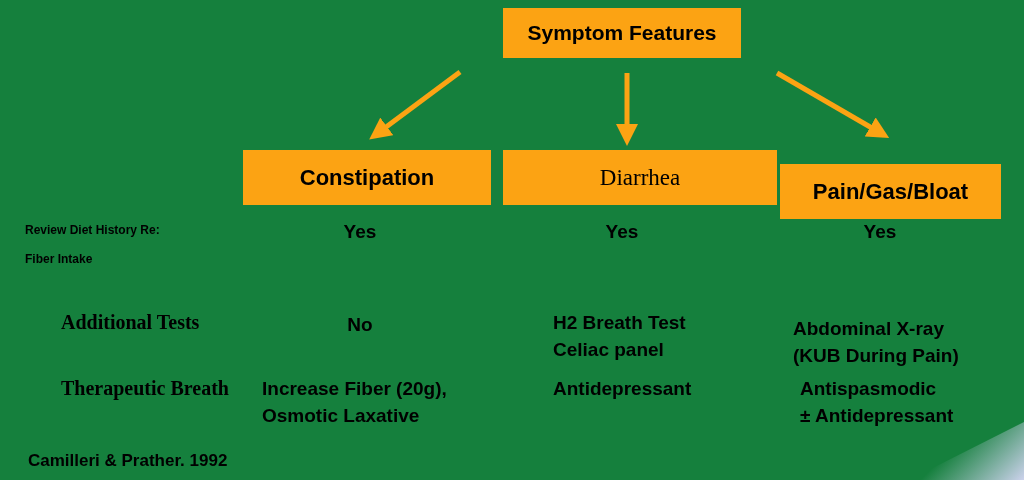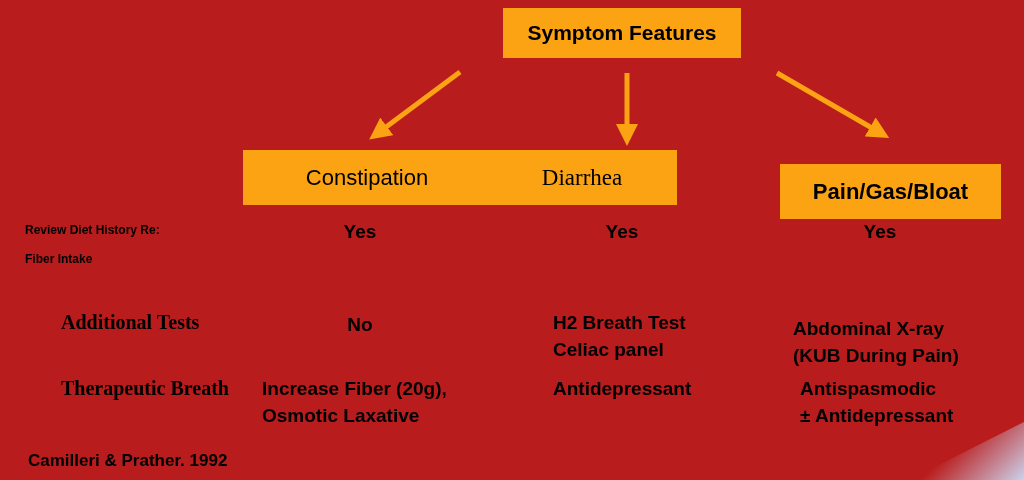--- a/index.html
+++ b/index.html
@@ -1,35 +1,35 @@
 <!DOCTYPE html>
 <html style="--accent: #FCA313;"><head>
 <meta charset="utf-8">
 <style>
   html, body { margin: 0; padding: 0; background: #ffffff; }
   .slide {
     position: relative;
     width: 1024px; height: 480px;
-    background: #b91c1c;
+    background: #15803d;
     overflow: hidden;
     font-family: "Liberation Sans", sans-serif;
     color: #000;
   }
   .arrows { position: absolute; left: 0; top: 0; width: 1024px; height: 480px; color: var(--accent, #FCA313); }
   .arrows line { stroke: currentColor; stroke-width: 5; }
   .box {
     position: absolute;
     background: var(--accent, #FCA313);
     display: flex; align-items: center; justify-content: center;
     text-align: center;
   }
   .root-box   { left: 503px; top: 8px;   width: 238px; height: 50px; font-weight: bold; font-size: 21px; }
   .col-box    { top: 150px; height: 55px; }
-  .box-const  { left: 243px; width: 248px; font-weight: normal; font-size: 22px; text-align: center; }
-  .box-diar   { left: 487px; width: 190px; font-family: "Liberation Serif", serif; font-weight: normal; font-size: 23px; }
+  .box-const  { left: 243px; width: 248px; font-weight: bold; font-size: 22px; text-align: center; }
+  .box-diar   { left: 503px; width: 274px; font-family: "Liberation Serif", serif; font-weight: normal; font-size: 23px; }
   .box-pain   { left: 780px; width: 221px; font-weight: bold; font-size: 22px; margin-top: 14px; }
   .rowlabel-sans {
     position: absolute; left: 25px; top: 216px;
     font-weight: bold; font-size: 12px; line-height: 29px; white-space: pre-line;
   }
   .rowlabel-serif {
     position: absolute; left: 55px;
     font-family: "Liberation Serif", serif; font-weight: bold; font-size: 20px; margin-left: 6px;
   }
   .lbl-tests { top: 311px; }

